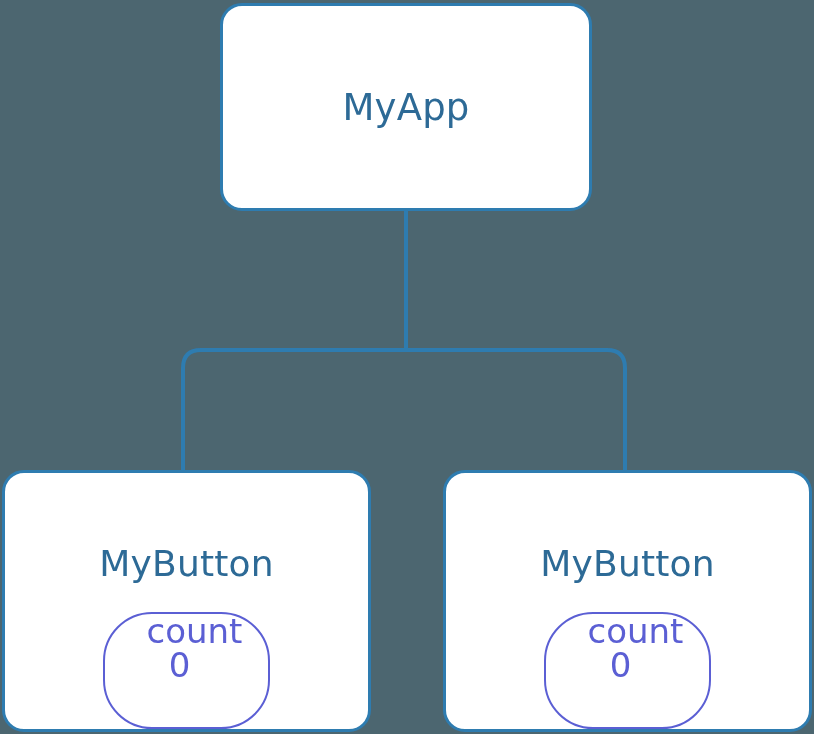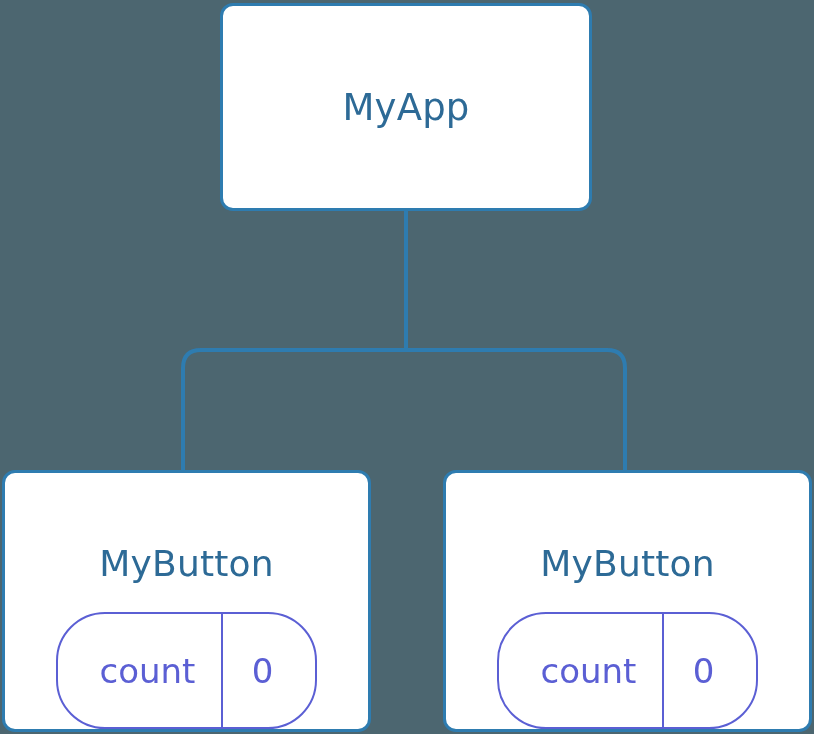--- a/index.html
+++ b/index.html
@@ -30,21 +30,21 @@
     height: 734px;
     z-index: 1;
     pointer-events: none;
   }
   
   .node-card {
     position: absolute;
     z-index: 2;
     background: #ffffff;
     border: 3px solid #2e7cb0;
-    border-radius: 13px;
+    border-radius: 22px;
     box-sizing: border-box;
     display: flex;
     flex-direction: column;
     align-items: center;
   }
   .node-card.root-node {
     left: 220px;
     top: 3px;
     width: 372px;
     height: 208px;
@@ -77,20 +77,21 @@
   
   .state-pill {
     margin-top: 30px;
     height: 122px;
     display: flex;
     align-items: stretch;
     border: 2px solid #5b5fd4;
     border-radius: 49px;
     box-sizing: border-box;
     background: transparent;
+    flex-direction: column;
   }
   .pill-key {
     display: flex;
     align-items: center;
     justify-content: center;
     padding: 0 26px 0 42px;
     min-width: 132px;
     box-sizing: border-box;
     color: #5b5fd4;
     font-size: 34px;

